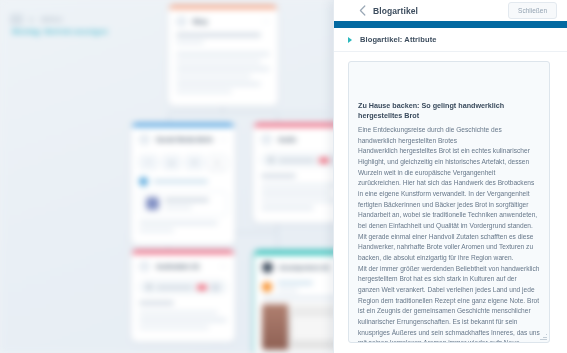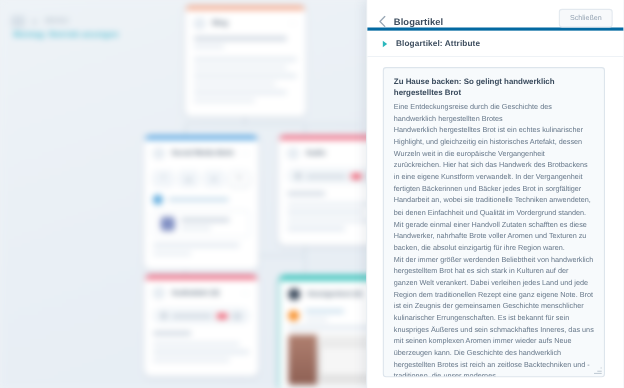--- a/index.html
+++ b/index.html
@@ -141,24 +141,24 @@
     position: absolute;
     left: 333px; top: 0;
     width: 234px; height: 353px;
     background: #ffffff;
     box-shadow: -3px 0 10px rgba(60,80,110,.10);
     display: flex; flex-direction: column;
     border-left: 1px solid #e4eaf0;
   }
   .panel-header {
     height: 28px; flex: 0 0 auto;
-    display: flex; align-items: flex-end;
-    padding: 0 10px 0 7px;
+    display: flex; align-items: center;
+    padding: 0 10px 0 22px;
     background: #ffffff;
-    border-bottom: 3px solid #0369a1;
+    border-bottom: 7px solid #0369a1;
   }
   .back-chevron {
     width: 12px; height: 12px; flex: 0 0 auto;
     display: flex; align-items: center; justify-content: center;
     color: #9aa8b6; cursor: pointer;
   }
   .panel-title {
     margin-left: 5px;
     font-size: 8.5px; font-weight: 700; color: #3d4d5e; letter-spacing: .1px;
   }
@@ -200,21 +200,21 @@
     width: 202px; height: 100%;
     background: #f7fafc;
     border: 1px solid #dde5ec;
     border-radius: 3px;
     padding: 7px 9px 4px 9px;
     overflow: hidden;
     position: relative;
   }
   .ta-title {
     font-size: 7.2px; font-weight: 700; color: #3a4b5d;
-    line-height: 1.45; margin-bottom: 3px;
+    line-height: 1.45; margin-bottom: 3px; margin-top: 32px;
   }
   .ta-para {
     font-size: 6.6px; color: #67788a; line-height: 1.62;
     margin: 0 0 0 0;
   }
   .resize-grip {
     position: absolute; right: 2px; bottom: 2px;
     width: 7px; height: 7px;
     opacity: .55;
   }

